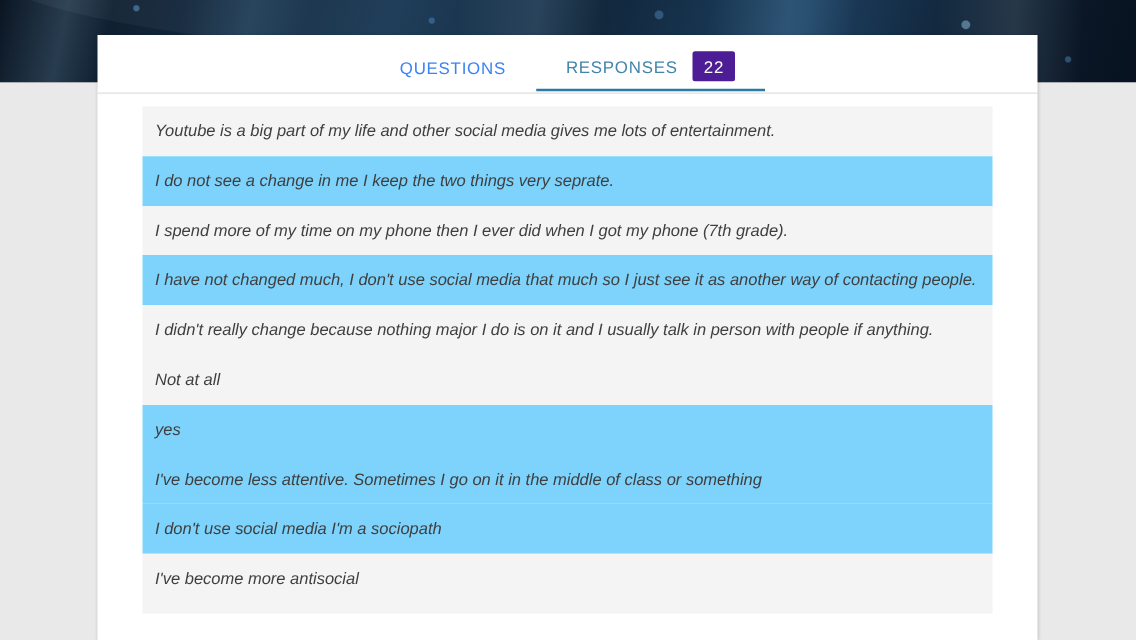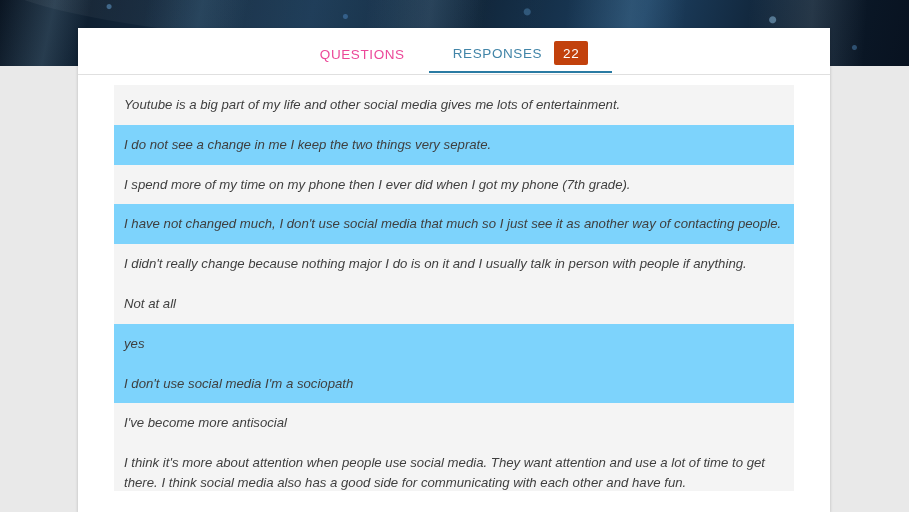--- a/index.html
+++ b/index.html
@@ -93,39 +93,39 @@
     border-bottom: 1px solid #e0e0e0;
     padding-top: 6px;
   }
   .tab {
     display: flex;
     align-items: center;
     height: 38px;
     padding: 0 24px;
     font-size: 13.5px;
     letter-spacing: 0.6px;
-    color: #ec4899;
+    color: #3b82f6;
     cursor: pointer;
     position: relative;
     box-sizing: border-box;
   }
   .tab.active {
     color: #4285a8;
     border-bottom: 2px solid #2a7ba3;
     font-weight: normal;
   }
   .tab-badge {
     display: inline-flex;
     align-items: center;
     justify-content: center;
     min-width: 34px;
     height: 24px;
     margin-left: 12px;
     padding: 0 7px;
-    background: #c2410c;
+    background: #4c1d95;
     color: #ffffff;
     font-size: 13.5px;
     border-radius: 2px;
     box-sizing: border-box;
   }
   
   .responses {
     position: relative;
     margin-top: 10px;
     padding: 0 36px 0 36px;
@@ -173,20 +173,21 @@
     </div>
 
     <div class="responses">
       <div class="response-row odd">Youtube is a big part of my life and other social media gives me lots of entertainment.</div>
       <div class="response-row even">I do not see a change in me I keep the two things very seprate.</div>
       <div class="response-row odd">I spend more of my time on my phone then I ever did when I got my phone (7th grade).</div>
       <div class="response-row even">I have not changed much, I don't use social media that much so I just see it as another way of contacting people.</div>
       <div class="response-row odd">I didn't really change because nothing major I do is on it and I usually talk in person with people if anything.</div>
       <div class="response-row odd">Not at all</div>
       <div class="response-row even">yes</div>
+      <div class="response-row even">I've become less attentive. Sometimes I go on it in the middle of class or something</div>
       <div class="response-row even">I don't use social media I'm a sociopath</div>
       <div class="response-row odd">I've become more antisocial</div>
       <div class="response-row odd">I think it's more about attention when people use social media. They want attention and use a lot of time to get there. I think social media also has a good side for communicating with each other and have fun.</div>
 
     </div>
 
   </div>
 </div>
 
 </body></html>

